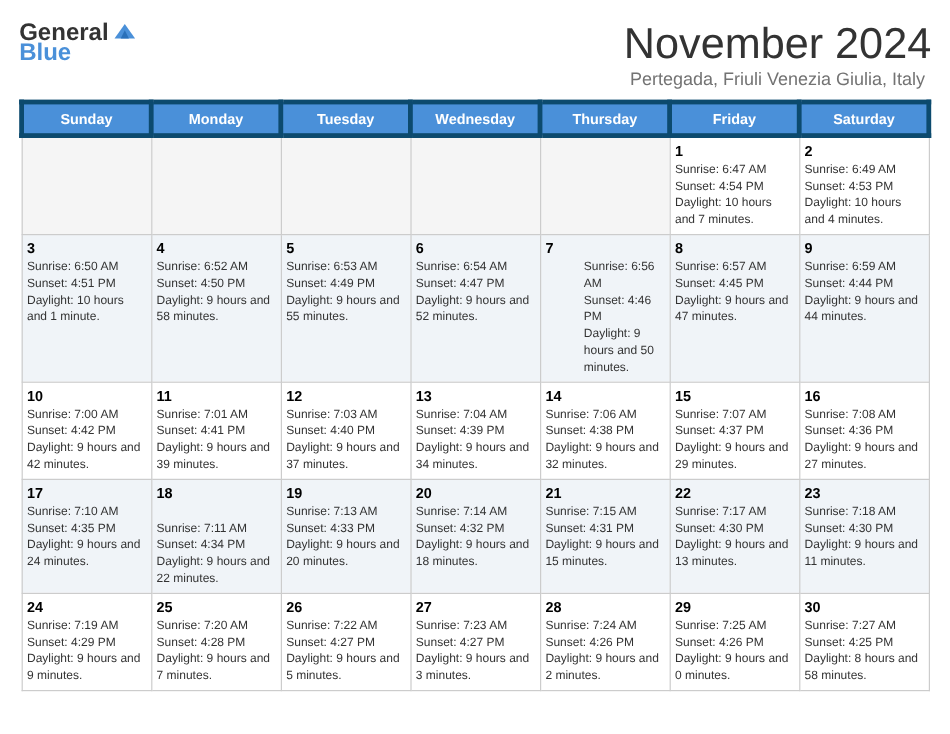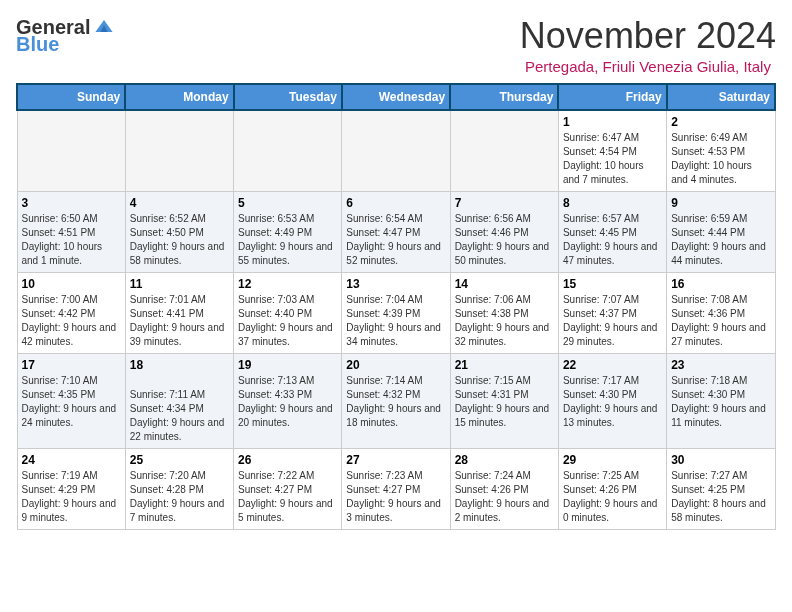--- a/index.html
+++ b/index.html
@@ -41,36 +41,36 @@
       text-align: center;
     }
     .month-title {
       font-size: 36px;
       font-weight: normal;
       color: #333;
       line-height: 1.1;
     }
     .subtitle {
       font-size: 15px;
-      color: #be185d;
+      color: #737373;
       margin-top: 2px;
     }
     .calendar {
       width: 100%;
       border-collapse: collapse;
       table-layout: fixed;
       font-size: 10.5px;
     }
     .calendar th {
       background: #4a90d9;
       color: #fff;
       padding: 5px 4px;
-      text-align: right;
+      text-align: center;
       font-size: 12px;
-      border: 2px solid #0c4a6e;
+      border: 4px solid #0c4a6e;
     }
     .calendar td {
       border: 1px solid #ccc;
       vertical-align: top;
       padding: 4px 4px;
       background: #fff;
       height: 80px;
     }
     .calendar td.empty {
       background: #f5f5f5;
@@ -168,21 +168,21 @@
 Daylight: 9 hours and 55 minutes.</div>
         </td>
         <td>
           <span class="day-num">6</span>
           <div class="day-info" style="white-space: pre-line;">Sunrise: 6:54 AM
 Sunset: 4:47 PM
 Daylight: 9 hours and 52 minutes.</div>
         </td>
         <td>
           <span class="day-num">7</span>
-          <div class="day-info" style="white-space: pre-line;">Sunrise: 6:56 AM
+          <div class="day-info" style="white-space: pre-line; margin-left: 32px;">Sunrise: 6:56 AM
 Sunset: 4:46 PM
 Daylight: 9 hours and 50 minutes.</div>
         </td>
         <td>
           <span class="day-num">8</span>
           <div class="day-info" style="white-space: pre-line;">Sunrise: 6:57 AM
 Sunset: 4:45 PM
 Daylight: 9 hours and 47 minutes.</div>
         </td>
         <td>

